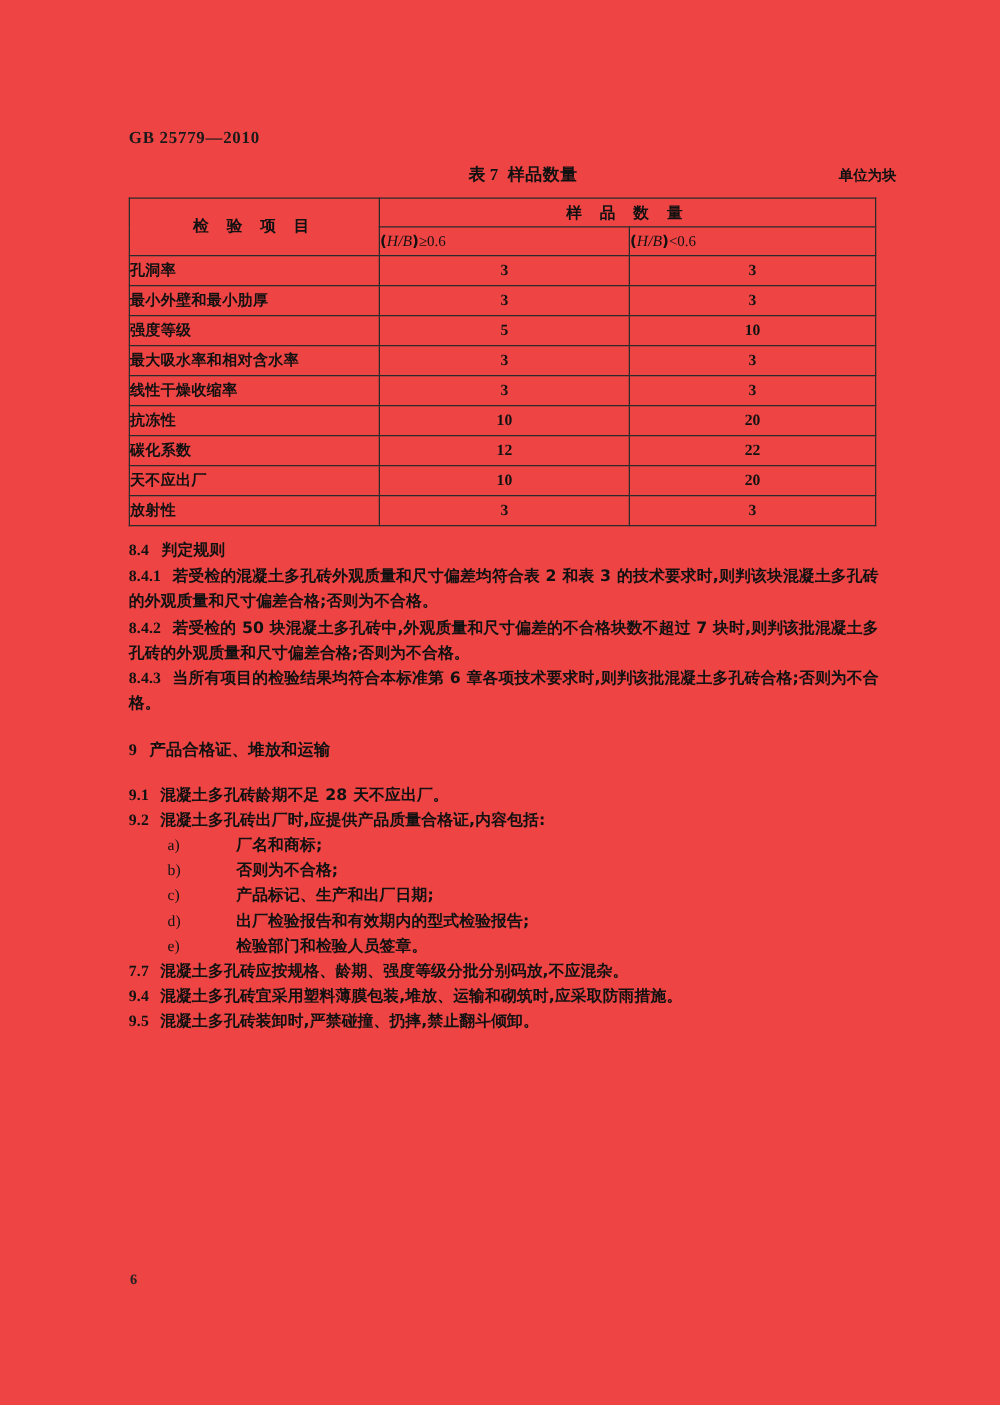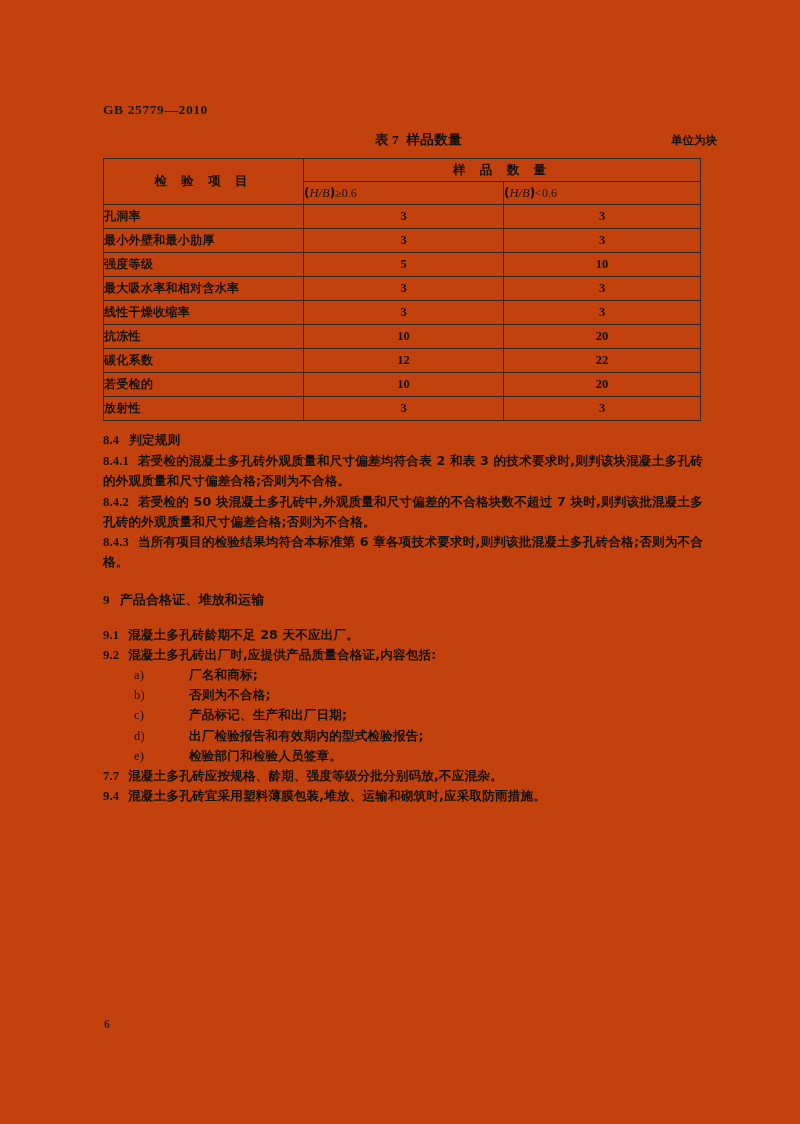--- a/index.html
+++ b/index.html
@@ -13,21 +13,21 @@
     height: 1124px;
     position: relative;
     font-family: "DejaVu Sans", "Liberation Sans", sans-serif;
     color: #111111;
     overflow: hidden;
   }
 
   .page {
     position: absolute;
     inset: 0;
-    background: #c2410c;
+    background: #ef4444;
   }
 
   
   .std-header {
     position: absolute;
     left: 103px;
     top: 102px;
     font-family: "Liberation Serif", "DejaVu Serif", serif;
     font-weight: 700;
     font-size: 13.5px;
@@ -288,21 +288,21 @@
           <td class="item-cell">抗冻性</td>
           <td class="num-cell">10</td>
           <td class="num-cell">20</td>
         </tr>
         <tr>
           <td class="item-cell">碳化系数</td>
           <td class="num-cell">12</td>
           <td class="num-cell">22</td>
         </tr>
         <tr>
-          <td class="item-cell">若受检的</td>
+          <td class="item-cell">天不应出厂</td>
           <td class="num-cell">10</td>
           <td class="num-cell">20</td>
         </tr>
         <tr>
           <td class="item-cell">放射性</td>
           <td class="num-cell">3</td>
           <td class="num-cell">3</td>
         </tr>
       </tbody>
     </table>
@@ -329,18 +329,19 @@
       <li><span class="marker">b)</span><span class="li-text">否则为不合格;</span></li>
       <li><span class="marker">c)</span><span class="li-text">产品标记、生产和出厂日期;</span></li>
       <li><span class="marker">d)</span><span class="li-text">出厂检验报告和有效期内的型式检验报告;</span></li>
       <li><span class="marker">e)</span><span class="li-text">检验部门和检验人员签章。</span></li>
     </ul>
 
     <p class="para"><span class="cnum">7.7</span><span>混凝土多孔砖应按规格、龄期、强度等级分批分别码放,不应混杂。</span></p>
 
     <p class="para"><span class="cnum">9.4</span><span>混凝土多孔砖宜采用塑料薄膜包装,堆放、运输和砌筑时,应采取防雨措施。</span></p>
 
+    <p class="para"><span class="cnum">9.5</span><span>混凝土多孔砖装卸时,严禁碰撞、扔摔,禁止翻斗倾卸。</span></p>
 
   </div>
 
   <div class="folio">6</div>
 
 </div>
 
 </body></html>

